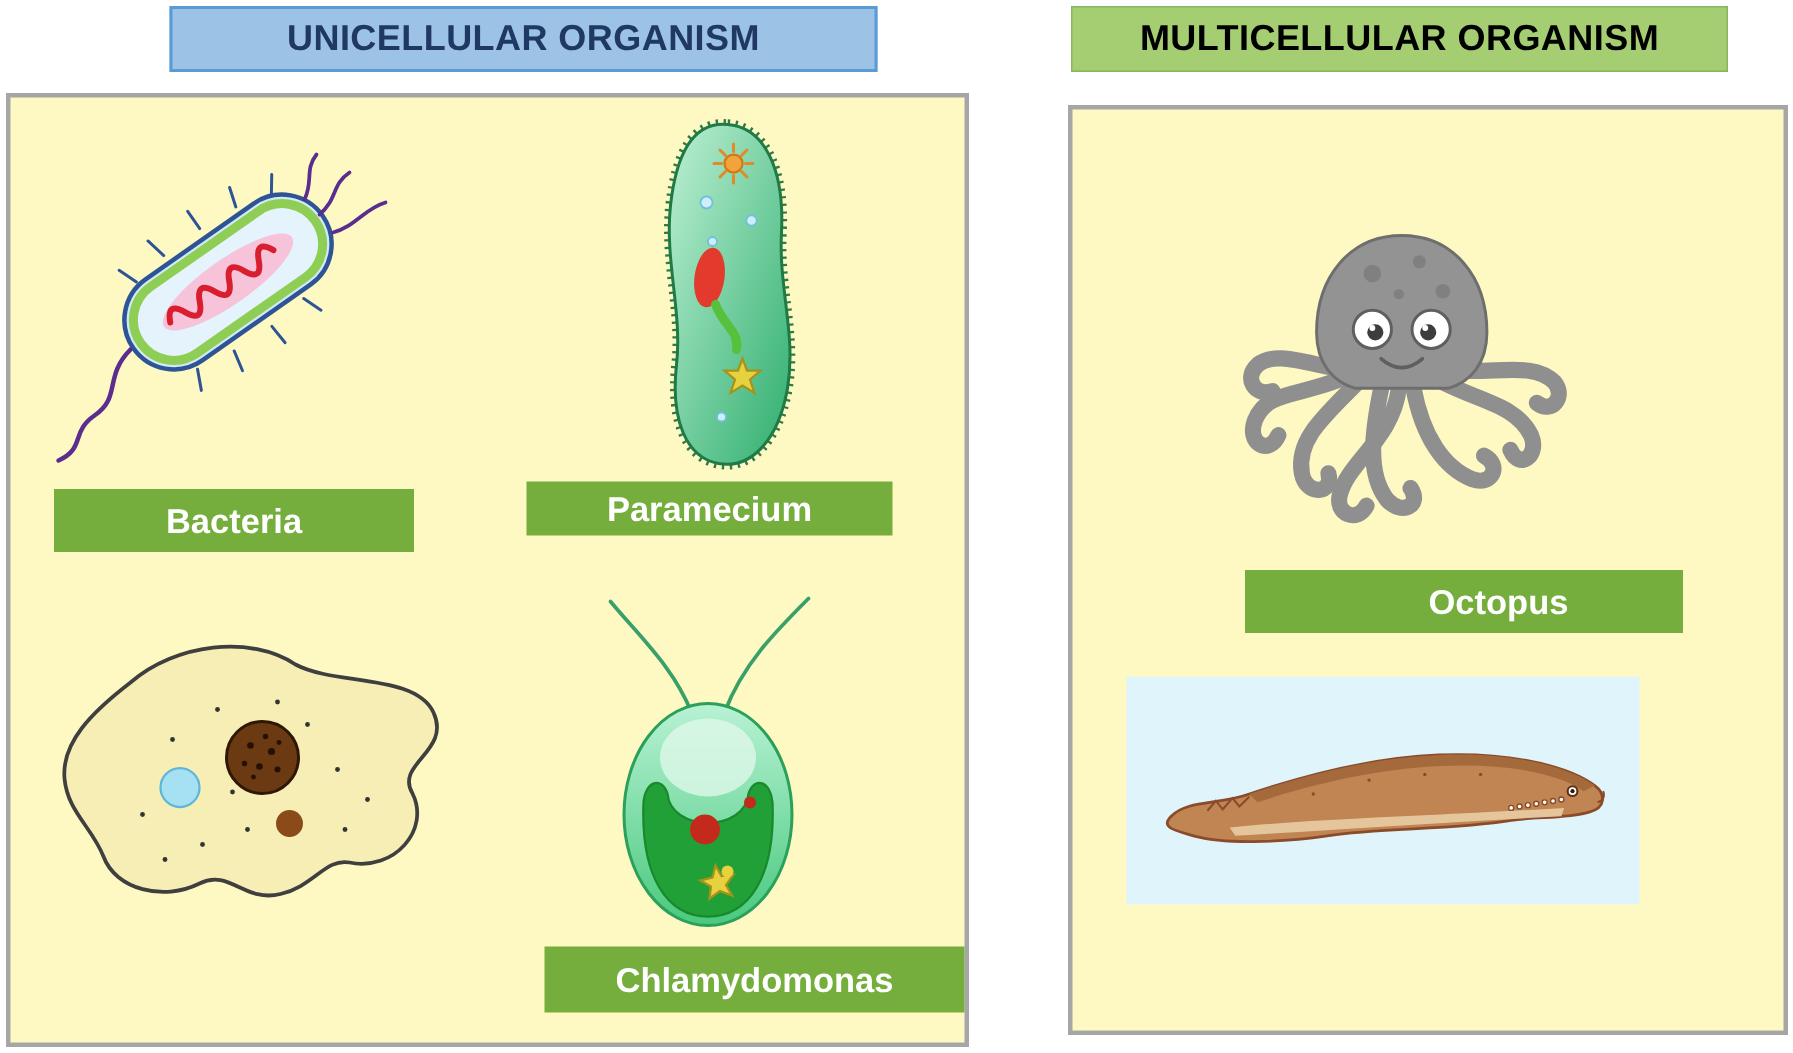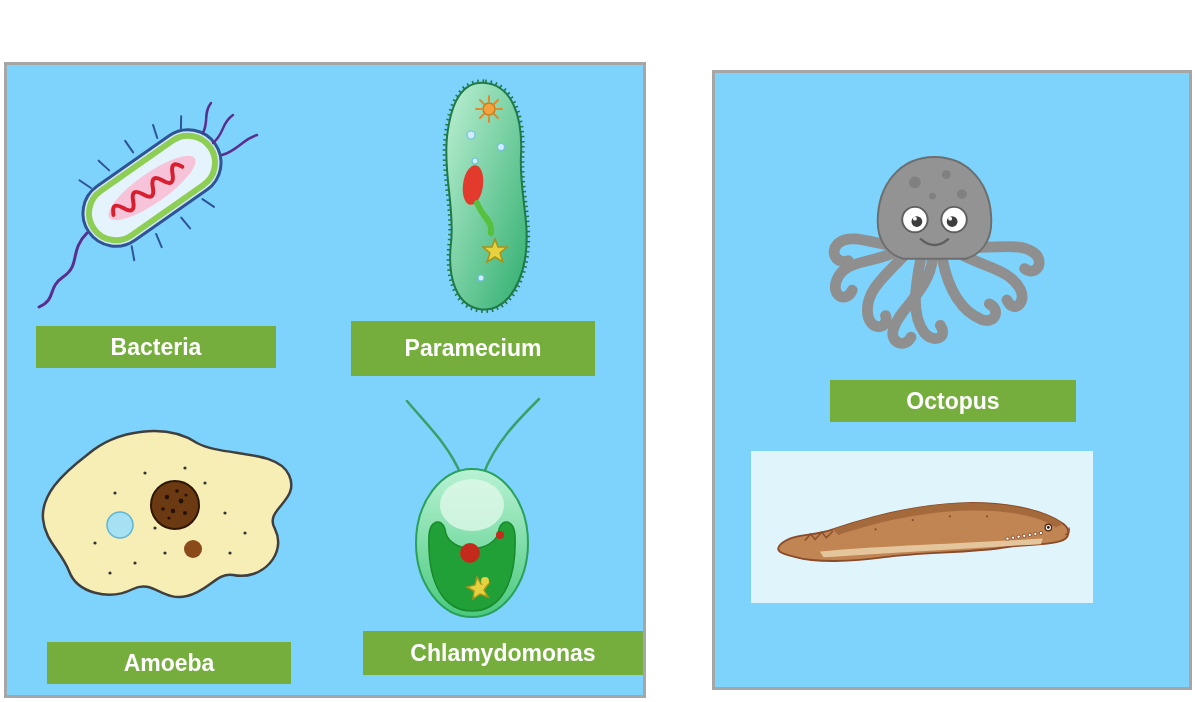--- a/index.html
+++ b/index.html
@@ -10,52 +10,58 @@
           font-weight:bold;font-size:24px;letter-spacing:.3px;box-sizing:border-box;}
   .banner-uni{left:113px;top:4px;width:472px;height:44px;
               background:var(--unicellular-header-bg,#9CC3E5);
               border:2px solid var(--unicellular-header-border,#5B9BD5);
               color:var(--unicellular-header-text,#1F3864);}
   .banner-multi{left:714px;top:4px;width:438px;height:44px;
               background:var(--multicellular-header-bg,#A4CE71);
               border:1px solid var(--multicellular-header-border,#86B75E);
               color:var(--multicellular-header-text,#000000);}
 
-  .panel{position:absolute;background:#7dd3fc;box-sizing:border-box;
+  .panel{position:absolute;background:#fef9c3;box-sizing:border-box;
          border:3px solid var(--panel-border,#A6A6A6);text-align:center;}
   .panel-uni{left:4px;top:62px;width:642px;height:636px;}
   .panel-multi{left:712px;top:70px;width:480px;height:620px;}
 
   .illu{position:absolute;}
   .illu-bacteria{left:10px;top:18px;width:270px;height:235px;}
   .illu-paramecium{left:398px;top:8px;width:166px;height:250px;}
   .illu-amoeba{left:18px;top:348px;width:290px;height:230px;}
   .illu-chlamydomonas{left:390px;top:320px;width:150px;height:240px;}
   .illu-octopus{left:102px;top:55px;width:235px;height:240px;}
 
   .petro-wrap{position:absolute;left:36px;top:378px;width:342px;height:152px;
               background:var(--petromyzon-bg,#E0F5FB);
               display:flex;align-items:center;justify-content:center;}
   .illu-petromyzon{width:330px;height:144px;}
 
   .label{position:absolute;display:flex;align-items:center;justify-content:center;
          background:var(--label-bg,#75AE3D);color:var(--label-text,#ffffff);
          font-weight:bold;font-size:23px;}
   .label-bacteria{left:29px;top:261px;width:240px;height:42px;}
-  .label-paramecium{left:344px;top:256px;width:244px;height:55px;}
+  .label-paramecium{left:344px;top:256px;width:244px;height:36px;}
   .label-amoeba{left:40px;top:577px;width:244px;height:42px;}
   .label-chlamydomonas{left:356px;top:566px;width:280px;height:44px;}
-  .label-octopus{left:115px;top:307px;width:246px;height:42px;}
+  .label-octopus{left:115px;top:307px;width:246px;height:42px;padding-left:46px;}
   .label-petromyzon{left:118px;top:552px;width:244px;height:44px;}
 </style>
 </head>
 <body>
 
 <div class="page">
 
+  <div class="banner banner-uni">
+    <span>UNICELLULAR ORGANISM</span>
+  </div>
+  <div class="banner banner-multi">
+    <span>MULTICELLULAR ORGANISM</span>
+  </div>
 
   <div class="panel panel-uni">
 
     <svg class="illu illu-bacteria" viewBox="0 0 270 235">
       <g transform="rotate(-35 135 105)">
         <rect x="58" y="72" width="154" height="66" rx="33" fill="#cfe9f7" stroke="#2f5496" stroke-width="3"></rect>
         <rect x="64" y="78" width="142" height="54" rx="27" fill="#e4f3fc" stroke="#8fce54" stroke-width="6"></rect>
         <ellipse cx="135" cy="105" rx="52" ry="15" fill="#f6c3d8"></ellipse>
         <path d="M88,105 q6,-13 12,0 q6,13 12,0 q6,-13 12,0 q6,13 12,0 q6,-13 12,0 q6,13 12,0 q6,-13 12,0" fill="none" stroke="#d91f2f" stroke-width="4" stroke-linecap="round"></path>
         <g stroke="#2f5496" stroke-width="2" stroke-linecap="round">
@@ -134,21 +140,20 @@
         <circle cx="90" cy="80" r="1.6"></circle>
           <circle cx="110" cy="150" r="1.6"></circle>
         <circle cx="220" cy="120" r="1.6"></circle>
           <circle cx="70" cy="130" r="1.6"></circle>
         <circle cx="130" cy="115" r="1.6"></circle>
           <circle cx="160" cy="55" r="1.6"></circle>
         <circle cx="205" cy="140" r="1.6"></circle>
           <circle cx="85" cy="160" r="1.6"></circle>
       </g>
     </svg>
-    <div class="label label-amoeba">Amoeba</div>
 
     <svg class="illu illu-chlamydomonas" viewBox="0 0 150 240">
       <defs>
         <linearGradient id="cgrad" x1="0" y1="0" x2="0" y2="1">
           <stop offset="0" stop-color="#b8f2d4"></stop>
           <stop offset="1" stop-color="#49c97e"></stop>
         </linearGradient>
       </defs>
       <path d="M64,90 C52,60 30,40 10,16" fill="none" stroke="#3aa06a" stroke-width="2.5" stroke-linecap="round"></path>
       <path d="M86,90 C98,58 120,36 142,14" fill="none" stroke="#3aa06a" stroke-width="2.5" stroke-linecap="round"></path>

